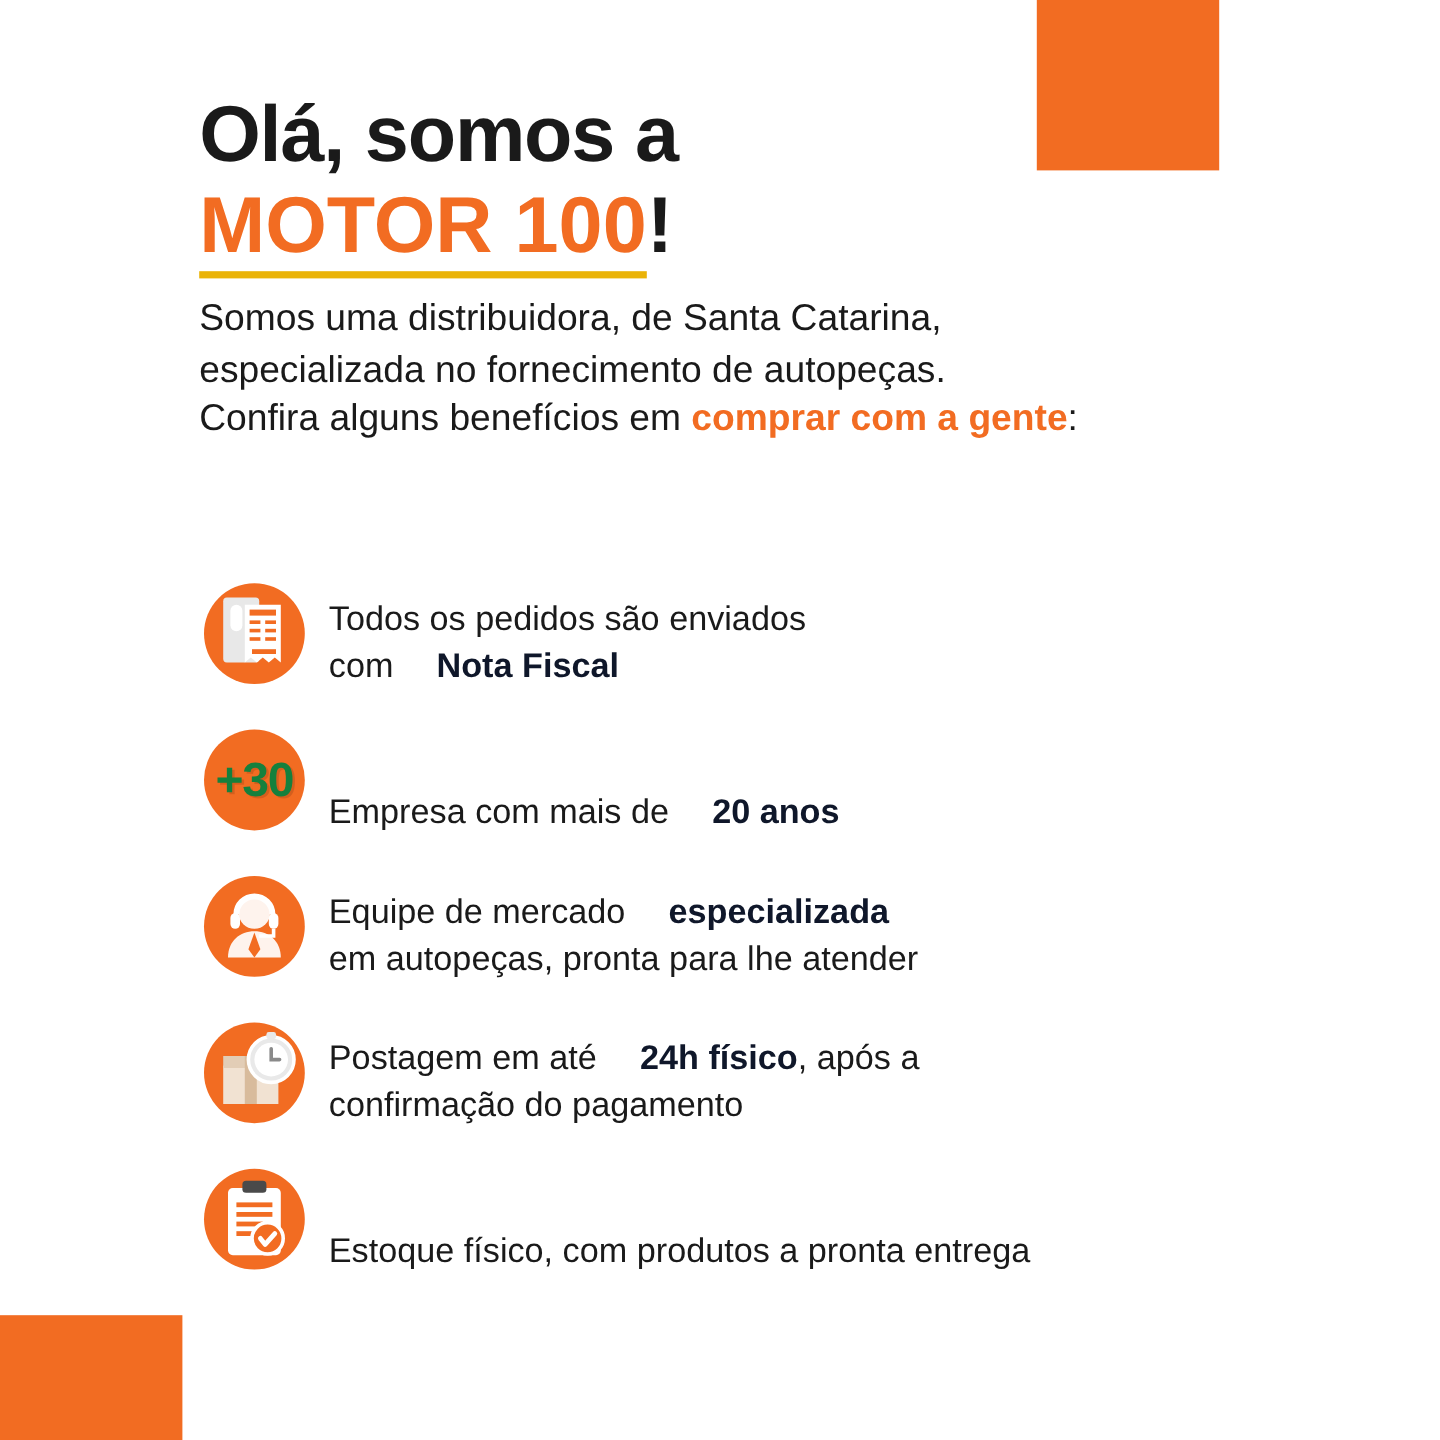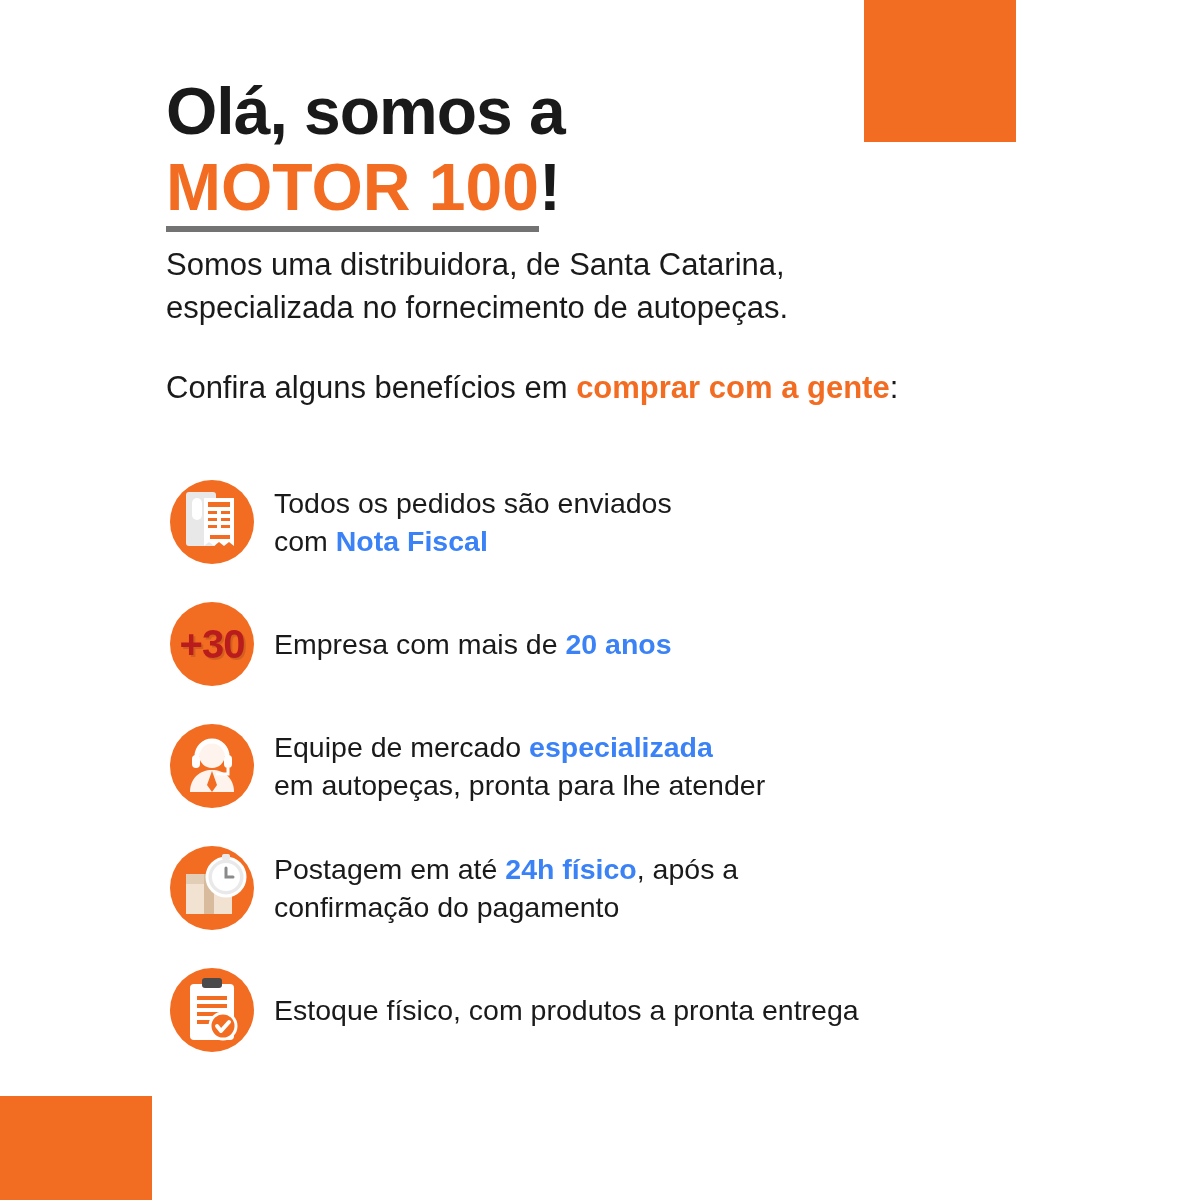--- a/index.html
+++ b/index.html
@@ -45,77 +45,76 @@
     margin-top: 10px;
     font-size: 66px;
     font-weight: bold;
     letter-spacing: 0px;
     line-height: 1.0;
     color: #1a1a1a;
     display: inline-block;
   }
   h1.brand .brand-name {
     color: #F26C22;
-    border-bottom: 6px solid #737373;
+    border-bottom: 6px solid #eab308;
     padding-bottom: 2px;
   }
   h1.brand .bang { color: #1a1a1a; }
 
   p.lead {
     margin-top: 24px;
     font-size: 31px;
     line-height: 1.38;
     color: #1a1a1a;
   }
   p.benefits-head {
-    margin-top: 40px;
     font-size: 31px;
     color: #1a1a1a;
   }
   p.benefits-head .hl { color: #F26C22; font-weight: bold; }
 
   .benefits {
     position: absolute;
     left: 166px; top: 470px;
     width: 960px;
   }
   .benefit {
     display: flex;
-    align-items: center;
+    align-items: flex-end;
     min-height: 104px;
     margin-bottom: 18px;
   }
   .benefit .icon-wrap {
     width: 92px;
     min-width: 92px;
     height: 92px;
     position: relative;
     margin-right: 16px;
     display: flex;
     align-items: center;
     justify-content: center;
   }
   .benefit .text {
     font-size: 28.5px;
     line-height: 1.35;
     color: #1a1a1a;
   }
-  .benefit .text .hl { color: #3b82f6; font-weight: bold; }
+  .benefit .text .hl { color: #0f172a; font-weight: bold; margin-left: 28px; }
 
   .circle {
     position: absolute;
     left: 4px; top: 4px;
     width: 84px; height: 84px;
     border-radius: 50%;
     background: #F26C22;
   }
   .badge-text {
     position: relative;
     z-index: 3;
-    color: #b91c1c;
+    color: #15803d;
     font-weight: bold;
     font-size: 40px;
     letter-spacing: -1px;
     text-shadow: 2px 2px 0 rgba(0,0,0,.12);
   }
   svg.ic { position: relative; z-index: 2; }
 </style>
 </head>
 <body>
 

